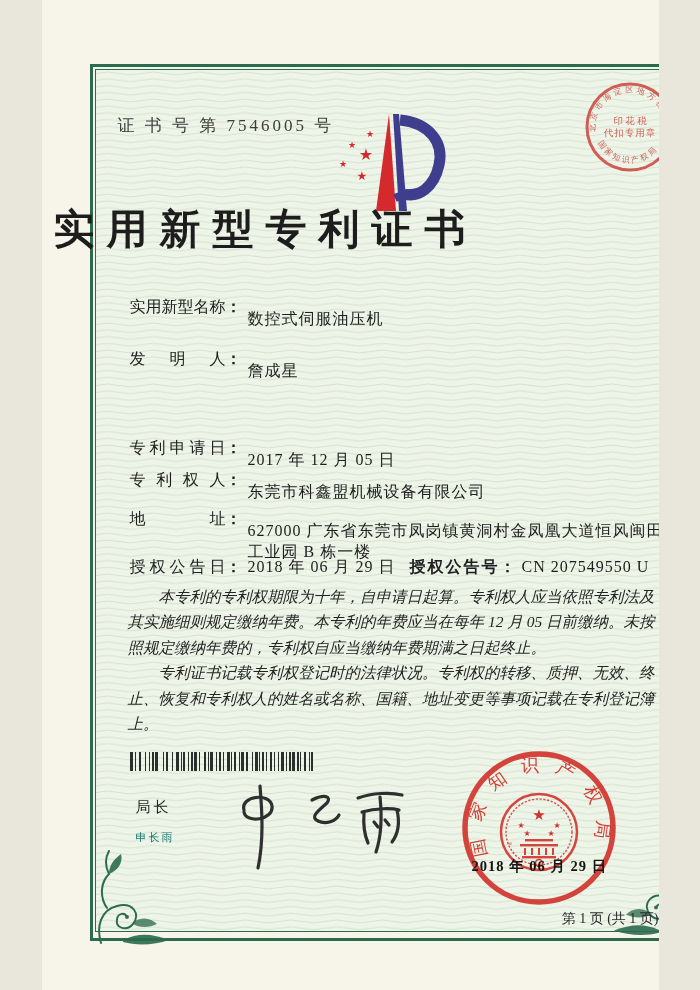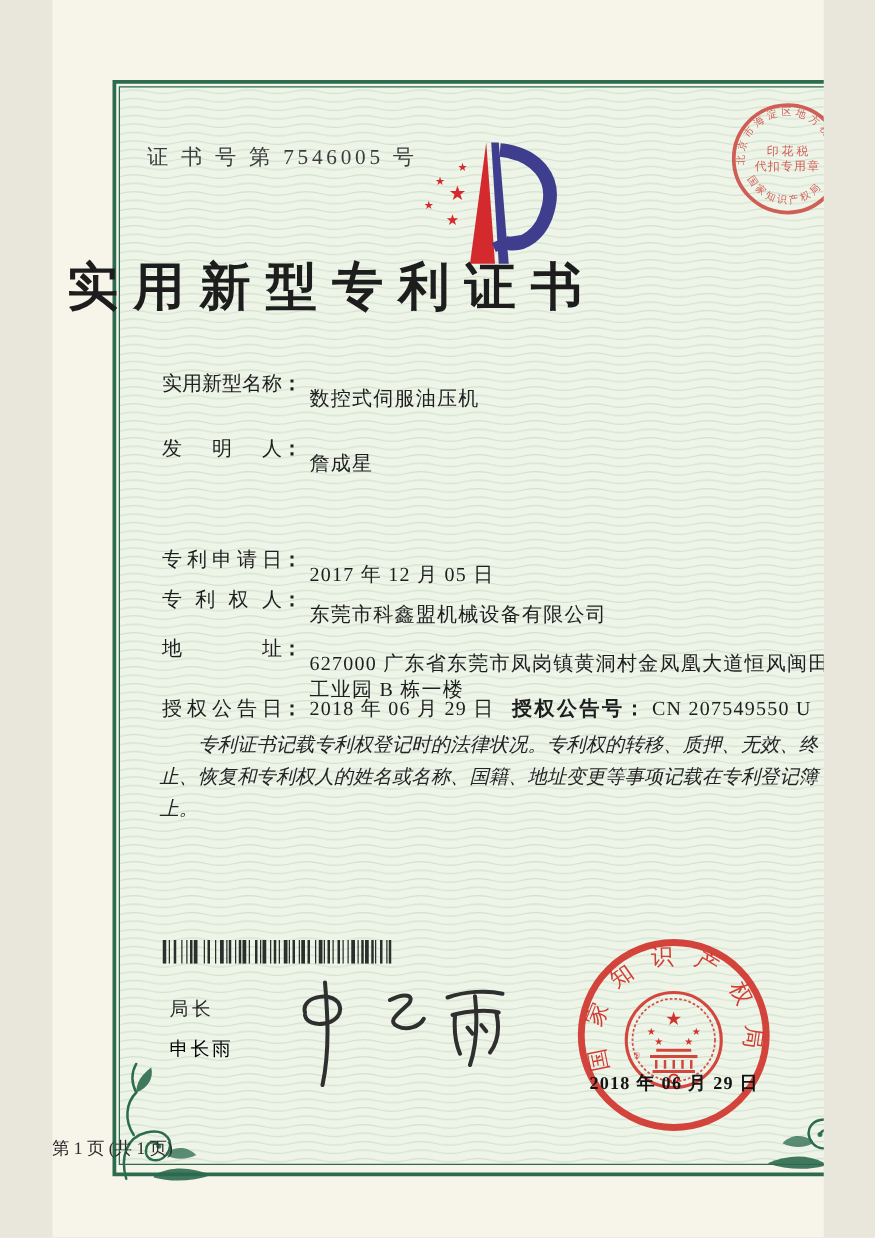--- a/index.html
+++ b/index.html
@@ -29,27 +29,27 @@
   .fvalue{letter-spacing:1px;display:inline-block;vertical-align:top;white-space:normal;width:420px;margin-top:12px;}
   .grant-right{position:absolute;left:280px;top:0;text-align:center;}
   .grant-right .glabel{font-weight:600;letter-spacing:2px;}
 
   .body-text{position:absolute;left:86px;width:528px;top:584px;font-size:15.5px;
              line-height:25.4px;font-style:italic;color:#242424;}
   .body-text p{margin:0;text-indent:2em;}
 
   .barcode{position:absolute;left:88px;top:752px;}
   .signer-title{position:absolute;left:94px;top:798px;font-size:15px;letter-spacing:3px;color:#262626;}
-  .signer-name{position:absolute;left:94px;top:830px;font-size:15px;letter-spacing:2px;color:#000000;}
+  .signer-name{position:absolute;left:94px;top:830px;font-size:11px;letter-spacing:2px;color:#0f766e;}
   .signature{position:absolute;left:178px;top:776px;}
   .seal{position:absolute;left:408px;top:740px;}
   .seal-date{position:absolute;left:430px;top:857px;font-size:14.5px;font-weight:600;
              letter-spacing:1px;color:#141414;white-space:nowrap;}
   .stamp{position:absolute;left:541px;top:80px;opacity:.88;}
-  .footer{position:absolute;left:0;right:0;top:910px;text-align:left;font-size:14px;color:#2a2a2a;}
+  .footer{position:absolute;left:0;right:0;top:910px;text-align:right;font-size:14px;color:#2a2a2a;}
   .flourish-left{position:absolute;left:51px;top:850px;}
   .flourish-right{position:absolute;left:570px;top:838px;transform:scaleX(-1);}
 </style>
 </head>
 <body>
 
 <div class="page">
 
   <div class="frame">
     <div class="frame-inner">
@@ -96,20 +96,21 @@
     <span class="flabel">地址</span><span class="colon">：</span><span class="fvalue"><span>627000 广东省东莞市凤岗镇黄洞村金凤凰大道恒风闽田</span><br><span>工业园 B 栋一楼</span></span>
   </div>
   <div class="field" style="top:557px">
     <span class="flabel">授权公告日</span><span class="colon">：</span><span style="letter-spacing:1px">2018 年 06 月 29 日</span>
     <span class="grant-right">
       <span class="glabel">授权公告号</span><span class="colon">：</span><span style="letter-spacing:1px">CN 207549550 U</span>
     </span>
   </div>
 
   <div class="body-text">
+    <p>本专利的专利权期限为十年，自申请日起算。专利权人应当依照专利法及其实施细则规定缴纳年费。本专利的年费应当在每年 12 月 05 日前缴纳。未按照规定缴纳年费的，专利权自应当缴纳年费期满之日起终止。</p>
     <p>专利证书记载专利权登记时的法律状况。专利权的转移、质押、无效、终止、恢复和专利权人的姓名或名称、国籍、地址变更等事项记载在专利登记簿上。</p>
   </div>
 
   <svg class="barcode" width="184" height="19" viewBox="0 0 184 19">
       <rect x="0" y="0" width="3" height="19" style="fill:var(--barcodeInk)"></rect>
       <rect x="5" y="0" width="1" height="19" style="fill:var(--barcodeInk)"></rect>
       <rect x="9" y="0" width="2" height="19" style="fill:var(--barcodeInk)"></rect>
       <rect x="15" y="0" width="1" height="19" style="fill:var(--barcodeInk)"></rect>
       <rect x="19" y="0" width="1" height="19" style="fill:var(--barcodeInk)"></rect>
       <rect x="22" y="0" width="2" height="19" style="fill:var(--barcodeInk)"></rect>

